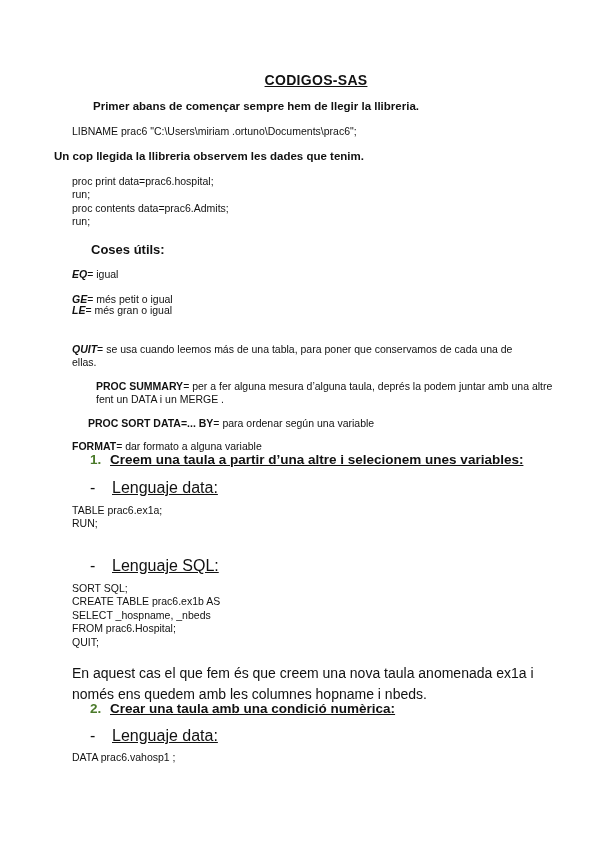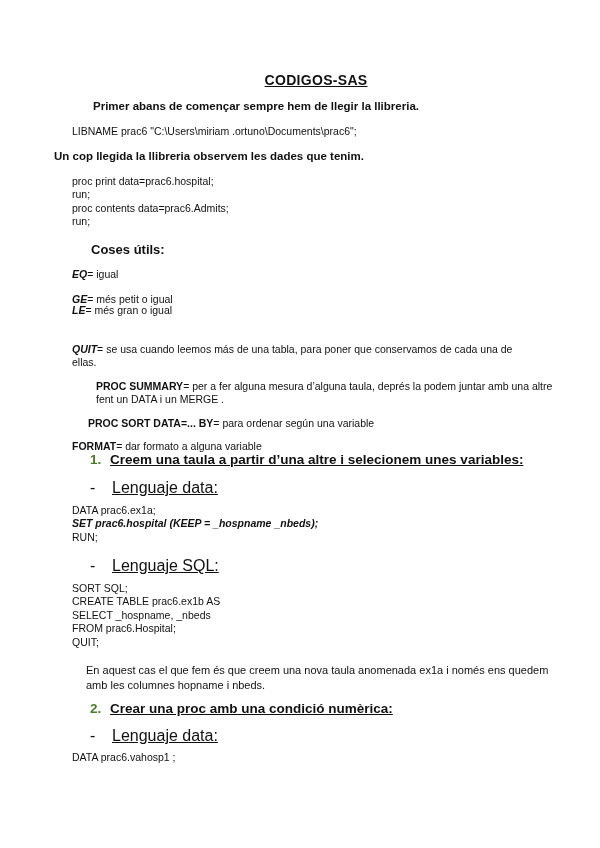--- a/index.html
+++ b/index.html
@@ -15,21 +15,21 @@
   .h2 { font-weight: bold; font-size: 13px; }
   .num { color: #4a7a2a; font-weight: bold; font-size: 13.5px; display: inline-block; width: 20px; text-decoration: none; }
   .numhead { font-weight: bold; font-size: 13.5px; }
   .numhead .txt { text-decoration: underline; }
   .kw-i { font-weight: bold; font-style: italic; }
   .kw { font-weight: bold; }
   .dash { display: inline-block; width: 40px; padding-left: 18px; box-sizing: border-box; }
   .sub { font-size: 16px; }
   .sub .u { text-decoration: underline; }
   .wrap { white-space: normal; width: 460px; }
-  .small { font-size: 11px; line-height: 15px; white-space: normal; width: 470px; margin-left: 14px; }
+  .small { font-size: 14px; line-height: 21px; white-space: normal; width: 470px; }
 </style>
 </head>
 <body>
 
 <div class="page">
 
   <div class="abs title">CODIGOS-SAS</div>
 
   <div class="abs bold13" style="left:72px; top:100px;margin-left:21px;">Primer abans de començar sempre hem de llegir la llibreria.</div>
 
@@ -76,41 +76,40 @@
 
   <div class="abs numhead" style="left:90px; top:452px;">
     <span class="num">1.</span><span class="txt">Creem una taula a partir d’una altre i selecionem unes variables:</span>
   </div>
 
   <div class="abs sub" style="left:72px; top:479px;">
     <span class="dash">-</span><span class="u">Lenguaje data:</span>
   </div>
 
   <div class="abs code" style="left:72px; top:504px;">
-    <div>DATA prac6.ex1a;</div>
-    <div class="kw-i">SET prac6.hospital (KEEP = _hospname _nbeds);</div>
+    <div>TABLE prac6.ex1a;</div>
     <div>RUN;</div>
   </div>
 
   <div class="abs sub" style="left:72px; top:557px;">
     <span class="dash">-</span><span class="u">Lenguaje SQL:</span>
   </div>
 
   <div class="abs code" style="left:72px; top:582px;">
     <div>SORT SQL;</div>
     <div>CREATE TABLE prac6.ex1b AS</div>
     <div>SELECT _hospname, _nbeds</div>
     <div>FROM prac6.Hospital;</div>
     <div>QUIT;</div>
   </div>
 
   <div class="abs small" style="left:72px; top:663px;">En aquest cas el que fem és que creem una nova taula anomenada ex1a i només ens quedem amb les columnes hopname i nbeds.</div>
 
   <div class="abs numhead" style="left:90px; top:701px;">
-    <span class="num">2.</span><span class="txt">Crear una  proc  amb una condició numèrica:</span>
+    <span class="num">2.</span><span class="txt">Crear una  taula  amb una condició numèrica:</span>
   </div>
 
   <div class="abs sub" style="left:72px; top:727px;">
     <span class="dash">-</span><span class="u">Lenguaje data:</span>
   </div>
 
   <div class="abs code" style="left:72px; top:751px;text-align:right;">
     <div>DATA prac6.vahosp1 ;</div>
   </div>
 

